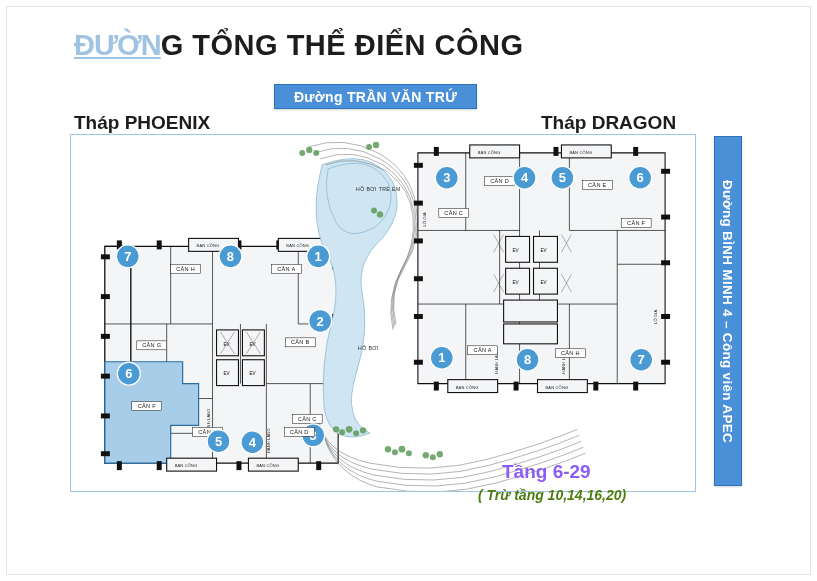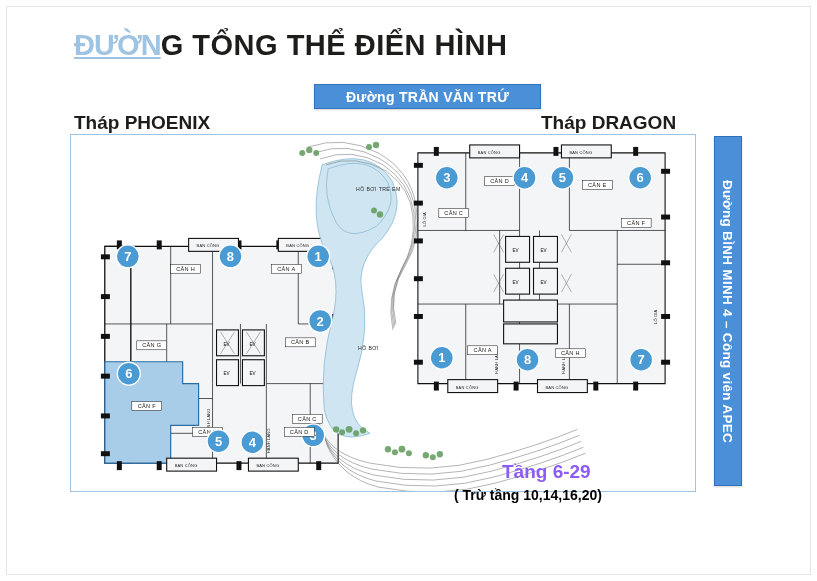--- a/index.html
+++ b/index.html
@@ -40,21 +40,21 @@
     position:absolute;
     background:#4a90d9;
     border:1px solid #2f72bb;
     color:#ffffff;
     font-weight:bold;
     display:flex;align-items:center;justify-content:center;
     box-sizing:border-box;
     letter-spacing:.3px;
     box-shadow:0 1px 2px rgba(0,0,0,.18);
   }
-  #ribbon-top{left:274px;top:84px;width:227px;height:25px;font-size:14px;margin-left:40px;}
+  #ribbon-top{left:274px;top:84px;width:203px;height:25px;font-size:14px;}
   #ribbon-bottom{left:212px;top:514px;width:330px;height:27px;font-size:15px;}
   #ribbon-right{
     left:714px;top:136px;width:28px;height:350px;font-size:13.5px;
   }
   #ribbon-right .vtext{
     transform:rotate(90deg);
     white-space:nowrap;
   }
 
   
@@ -72,38 +72,38 @@
     border:1px solid #9fc3e3;
     background:#ffffff;
     box-sizing:border-box;
     overflow:hidden;
   }
   #plan svg{display:block;width:100%;height:100%;}
 
   
   .floor-note{position:absolute;text-align:center;white-space:nowrap;}
   #floor-main{left:502px;top:461px;font-size:19px;font-weight:bold;color:#8b5cf6;}
-  #floor-sub{left:454px;top:487px;font-size:14px;font-weight:bold;color:#000000;}
+  #floor-sub{left:478px;top:487px;font-size:14px;font-style:italic;font-weight:bold;color:#4d7c0f;}
 
   
   .badge-txt{font-family:"Liberation Sans",sans-serif;font-weight:bold;font-size:13px;fill:#ffffff;}
   .unit-lbl{font-family:"Liberation Sans",sans-serif;font-size:5.6px;fill:#1a1a1a;letter-spacing:.3px;}
   .tiny-lbl{font-family:"Liberation Sans",sans-serif;font-size:4px;fill:#222;letter-spacing:.2px;}
   .pool-lbl{font-family:"Liberation Sans",sans-serif;font-size:5.2px;fill:#2b2b2b;letter-spacing:.4px;}
   .ev-lbl{font-family:"Liberation Sans",sans-serif;font-size:4.6px;fill:#111;}
 </style>
 </head>
 <body>
 
 <div id="root">
 
   <div class="page-frame"></div>
 
   <div class="title">
-    <span class="ghost">ĐƯỜN</span><span>G TỔNG THỂ ĐIỂN HÌNH</span>
+    <span class="ghost">ĐƯỜN</span><span>G TỔNG THỂ ĐIỂN CÔNG</span>
   </div>
 
   <div class="tower-title" id="tower-left-title">Tháp PHOENIX</div>
   <div class="tower-title" id="tower-right-title">Tháp DRAGON</div>
 
   <div class="ribbon" id="ribbon-top">
     <span>Đường TRẦN VĂN TRỨ</span>
   </div>
   <div class="ribbon" id="ribbon-right">
     <span class="vtext">Đường BÌNH MINH 4 – Công viên APEC</span>

